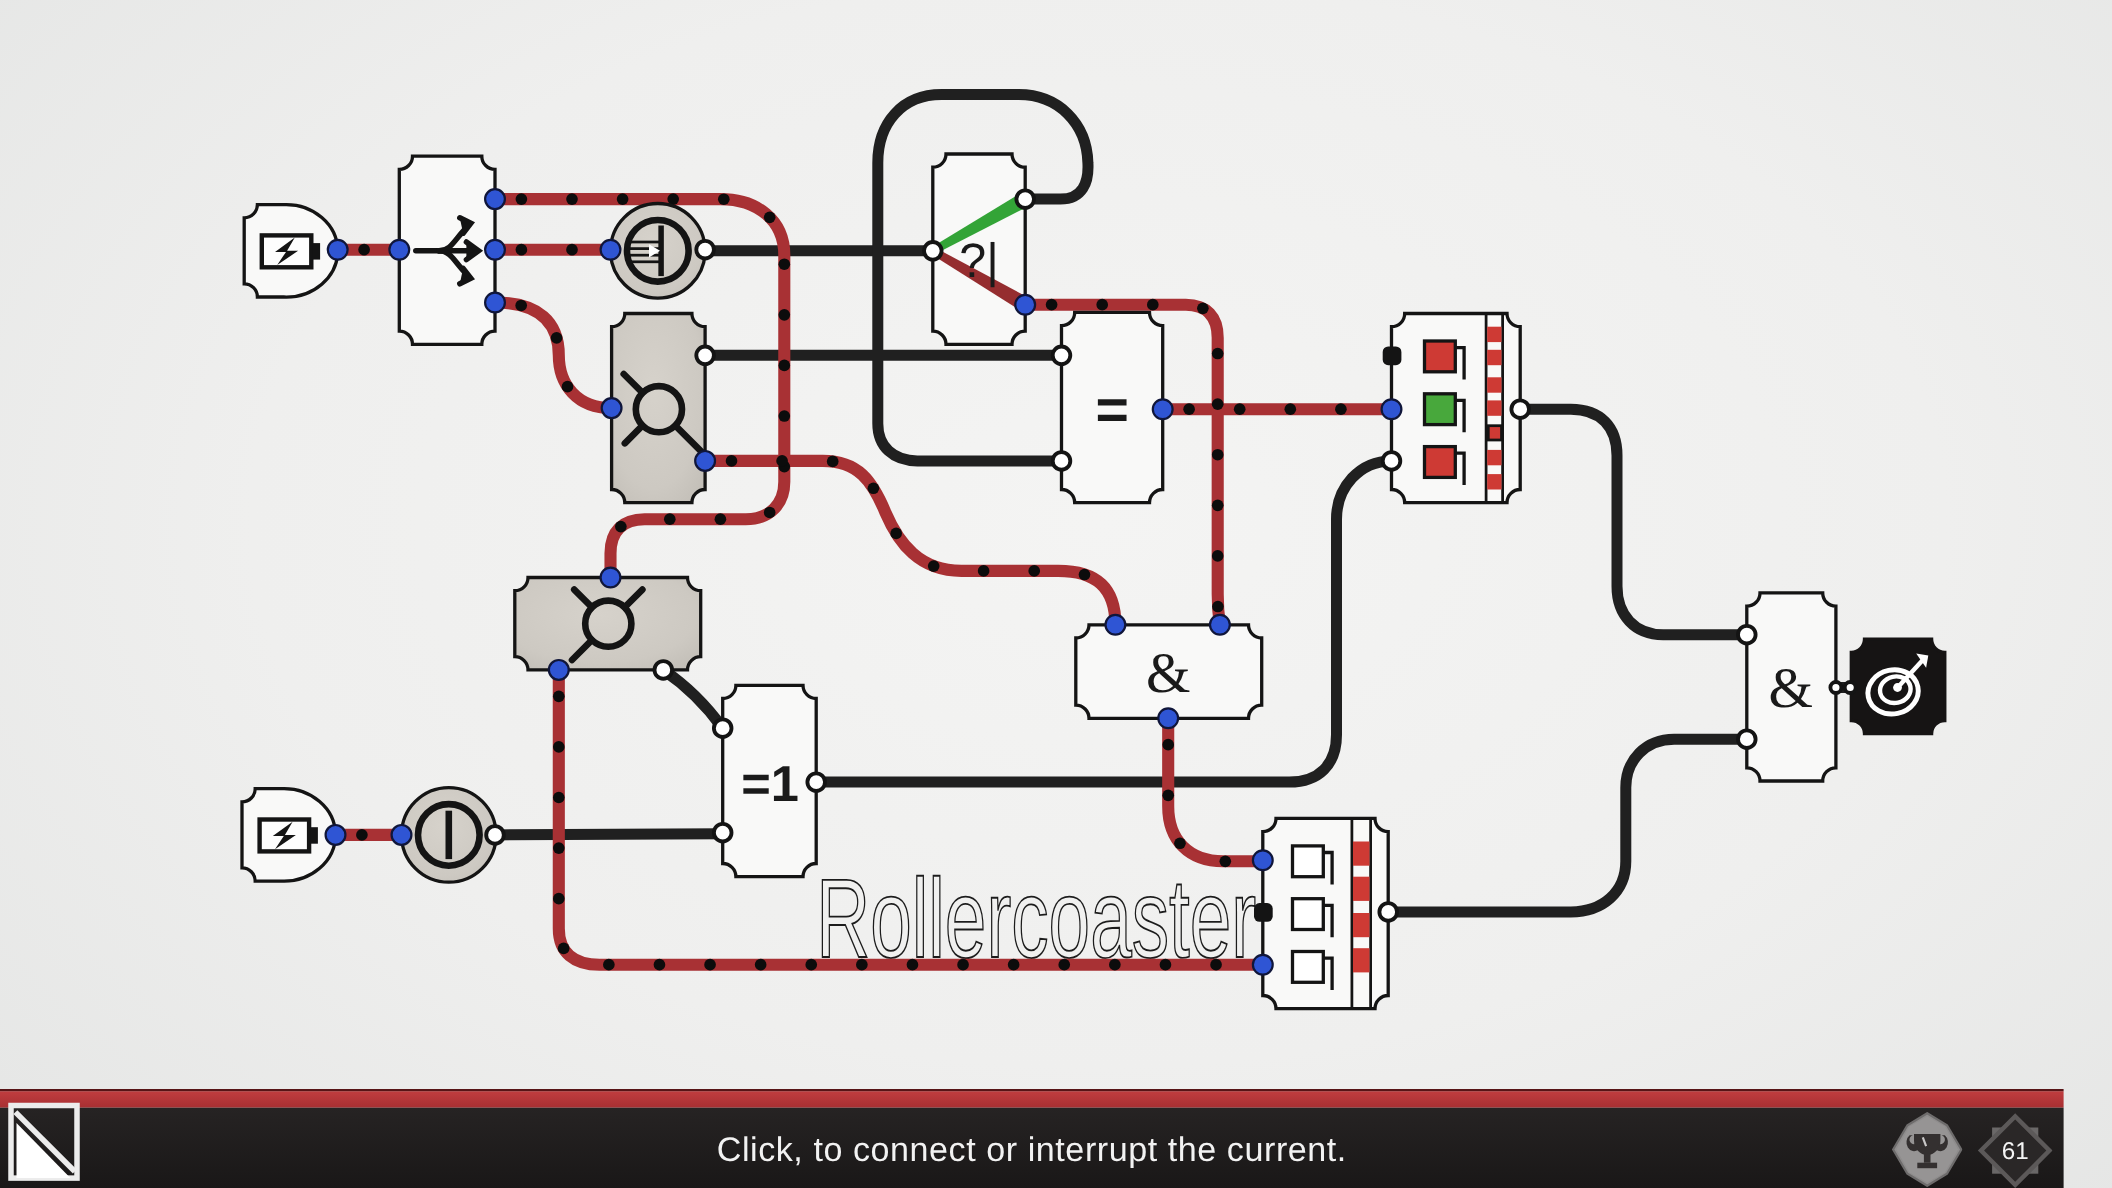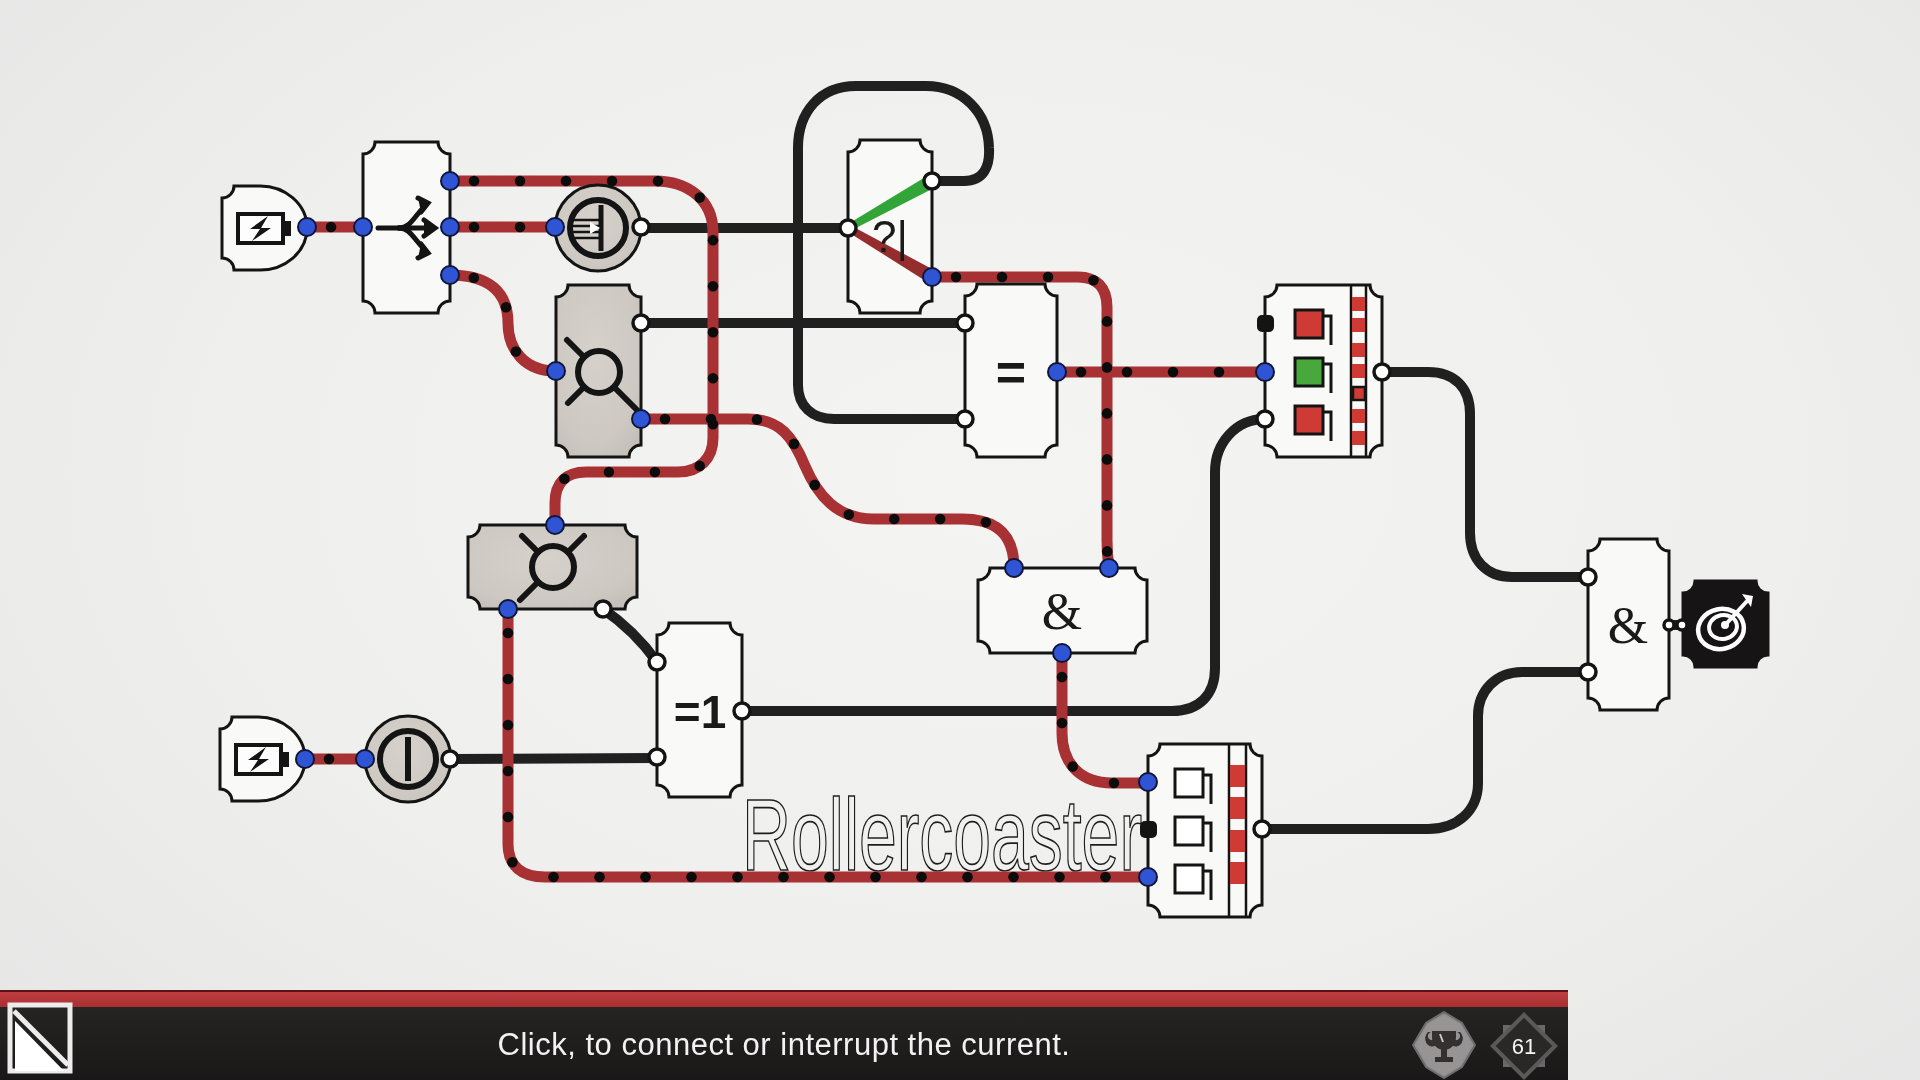--- a/index.html
+++ b/index.html
@@ -7,21 +7,21 @@
     font-family:"Liberation Sans",sans-serif;
     background:#ececeb;
   }
   .stage{position:relative;width:1920px;height:1080px;
     background:radial-gradient(ellipse 1400px 900px at 52% 44%, #f4f4f3 0%, #efefee 55%, #e4e5e4 100%);
   }
   svg text{user-select:none;}
   .board{position:absolute;left:0;top:0;}
   
   .hud{
-    position:absolute;left:0;bottom:0;width:1568px;height:90px;
+    position:absolute;left:0;bottom:0;width:1876px;height:90px;
     box-sizing:border-box;
   }
   .hud-red{height:15px;background:linear-gradient(#c03d3f,#a82f32);border-top:2px solid #571416;}
   .hud-bar{height:75px;background:linear-gradient(#262323,#191717);position:relative;}
   .hud-text{
     position:absolute;left:0;top:0;width:100%;height:75px;
     display:flex;align-items:center;justify-content:center;
     color:#f2f2f2;font-size:31px;letter-spacing:0.5px;
     font-family:"Liberation Sans",sans-serif;
   }

